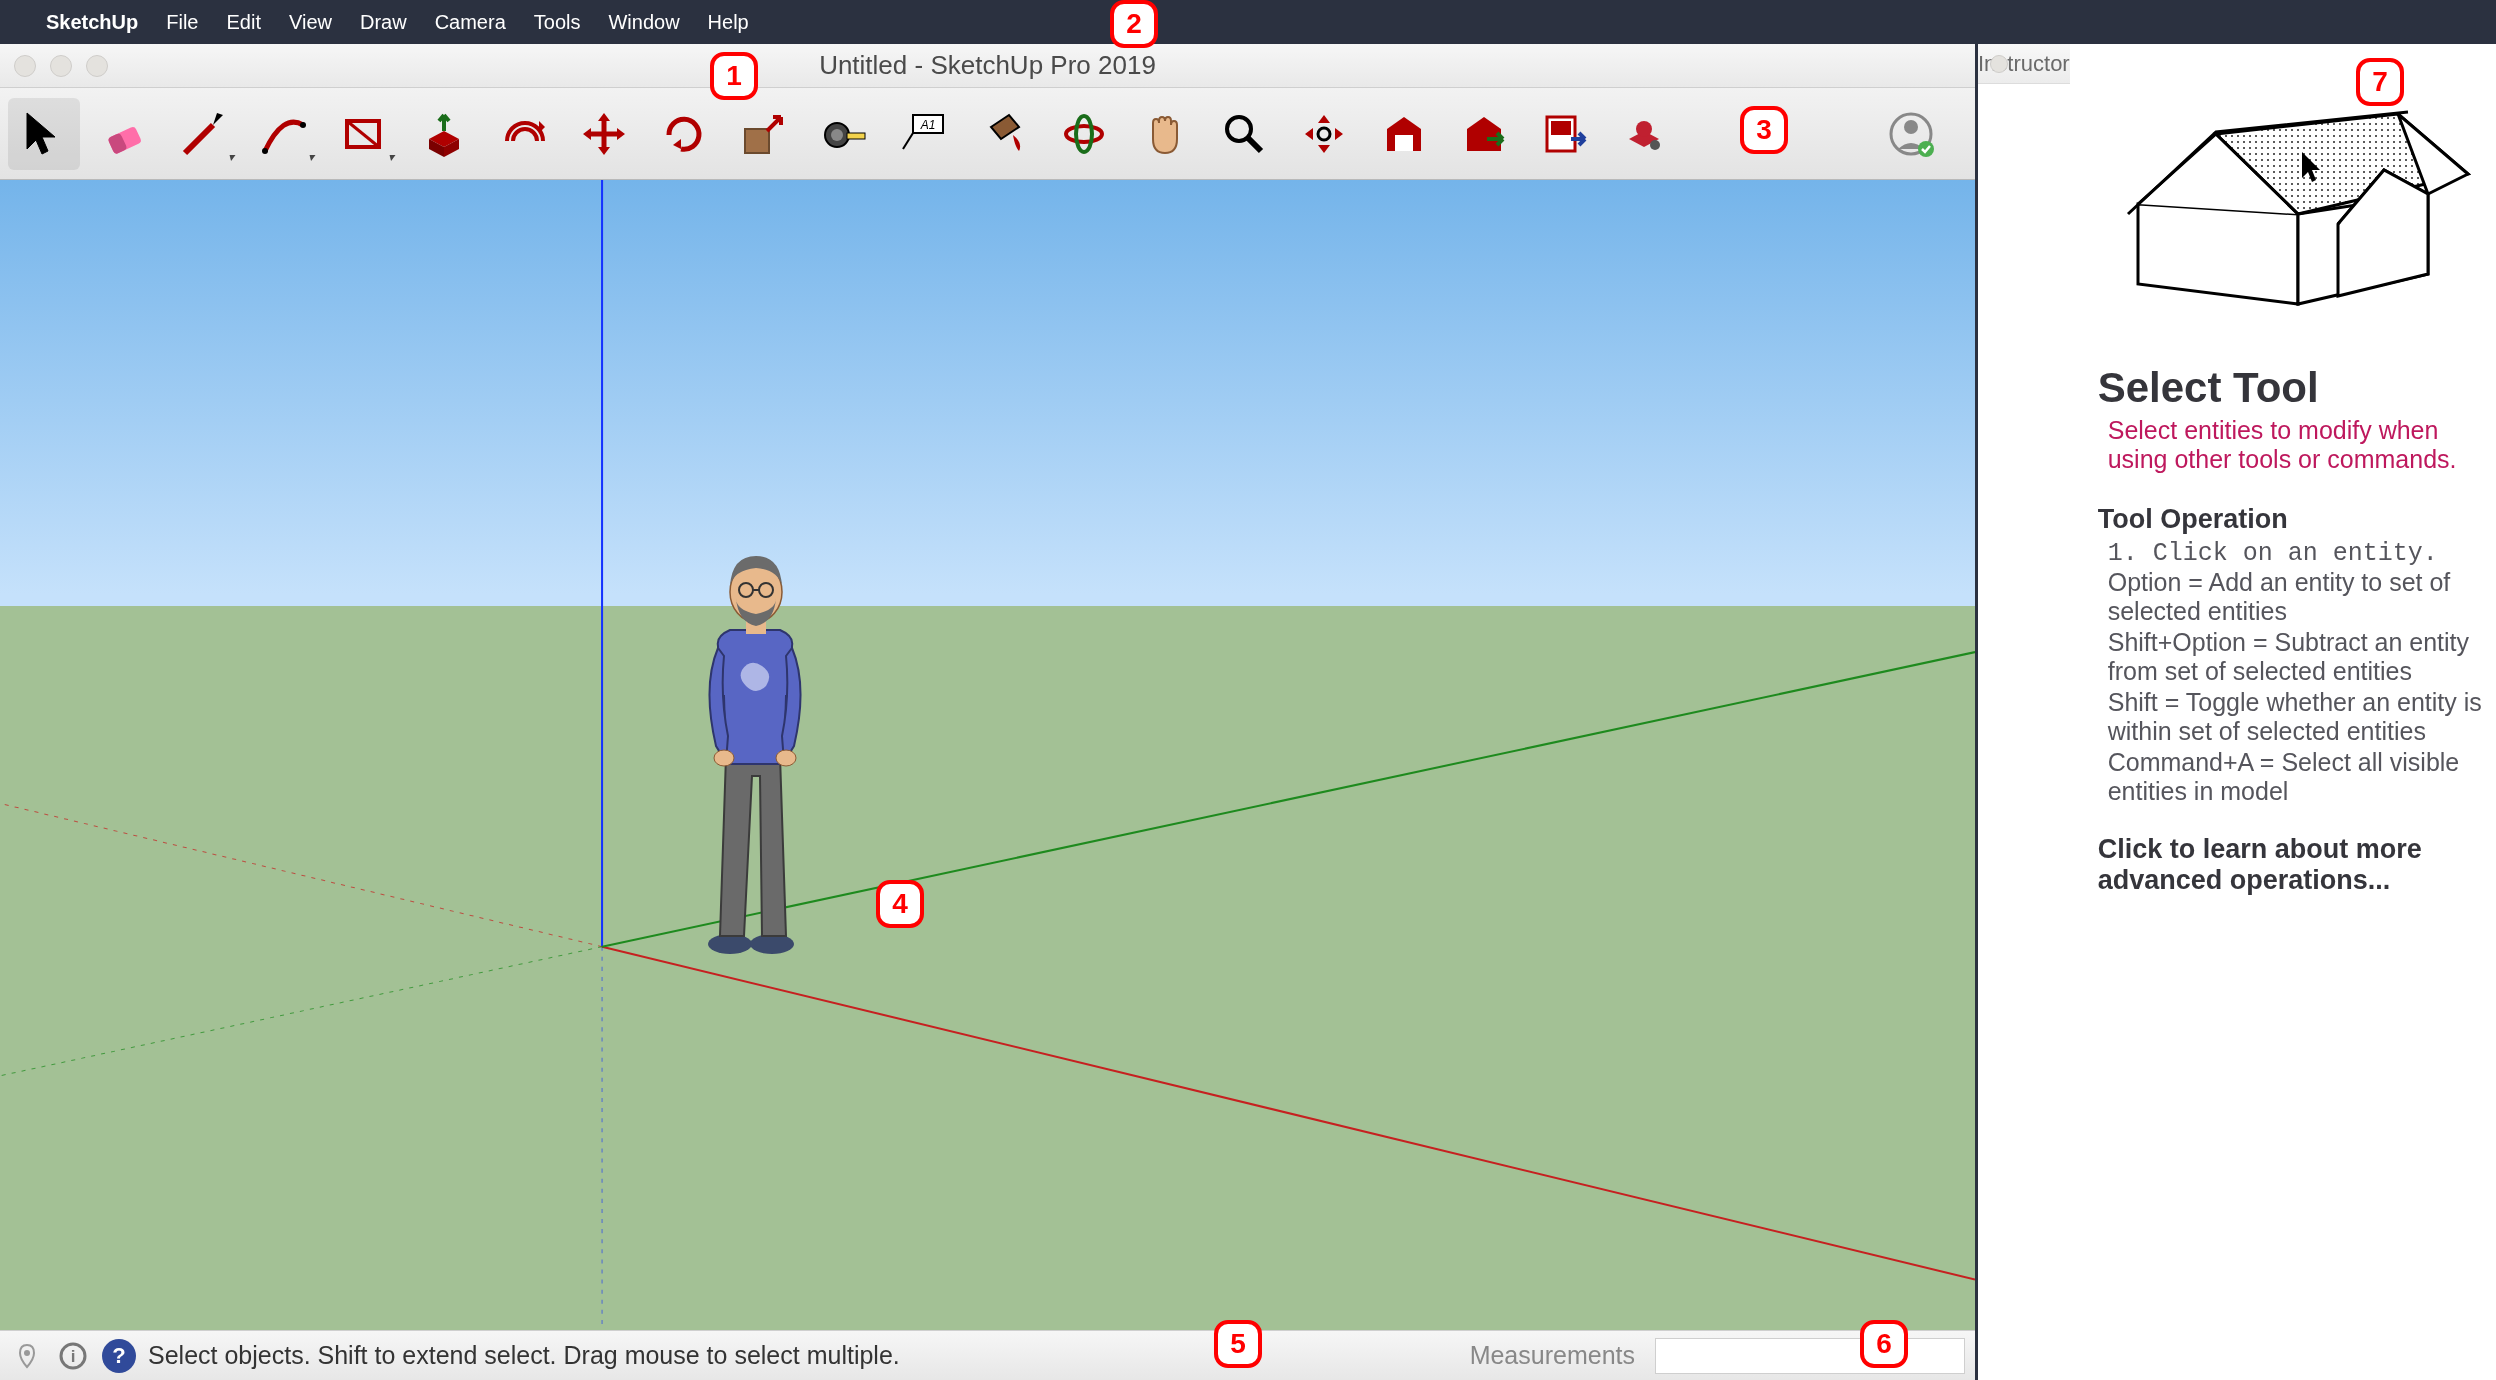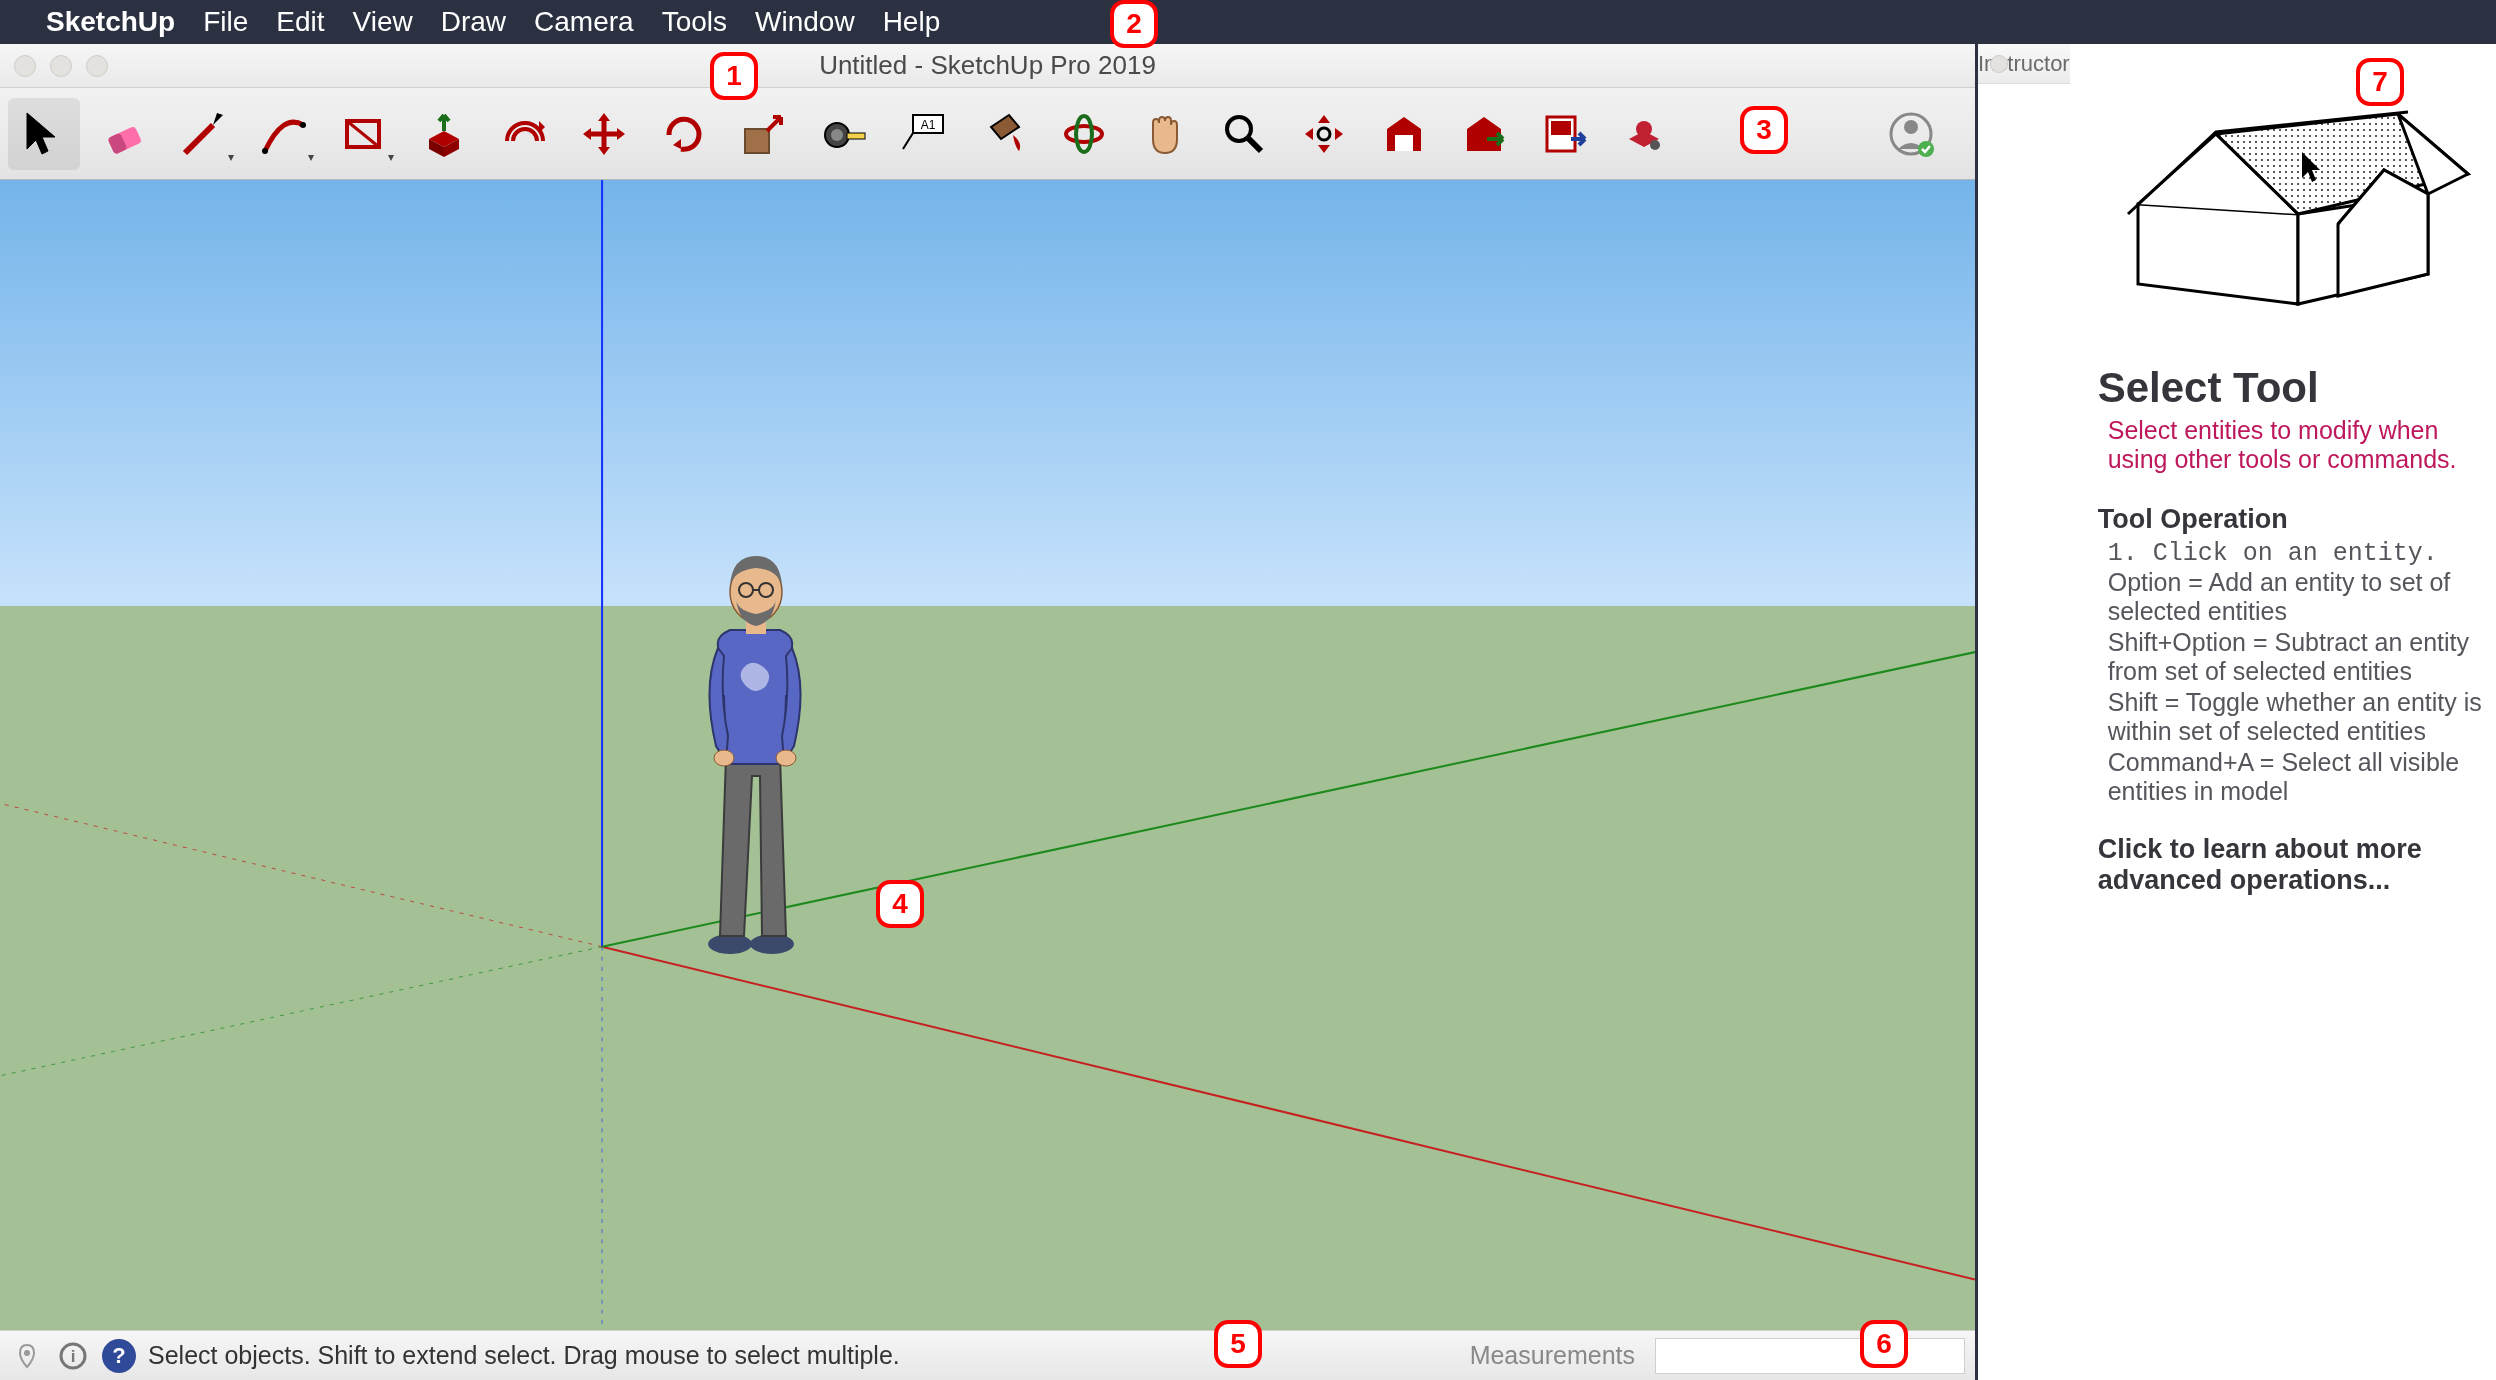--- a/index.html
+++ b/index.html
@@ -1,38 +1,38 @@
 <!DOCTYPE html>
 <html><head>
 <meta charset="utf-8">
 <style>
 * { margin: 0; padding: 0; box-sizing: border-box; font-family: -apple-system, "Helvetica Neue", Helvetica, Arial, sans-serif; }
 html, body { width: 100%; height: 100%; }
 body { background: #fff; color: #000; }
 
 .root { display: flex; flex-direction: column; width: 2496px; height: 1380px; transform-origin: top left; }
 
-.menubar { height: 44px; background: #2b3140; color: #fff; display: flex; align-items: center; padding: 0 18px; gap: 28px; font-size: 28px; }
+.menubar { height: 44px; background: #2b3140; color: #fff; display: flex; align-items: center; padding: 0 18px; gap: 28px; font-size: 20px; }
 .menubar .apple { font-size: 28px; }
 .menubar .appname { font-weight: 700; }
 .menubar .menu-item { cursor: default; }
 
 .callout { position: absolute; width: 48px; height: 48px; border-radius: 14px; background: #ff0000; border: 4px solid #ff0000; color: #fff; font-weight: 800; font-size: 28px; display: flex; align-items: center; justify-content: center; z-index: 5000; }
 .callout-inner { background: #fff; color: #ff0000; width: 100%; height: 100%; border-radius: 10px; display: flex; align-items: center; justify-content: center; }
 
 .workspace { flex: 1; display: flex; position: relative; }
 
 .main-col { flex: 1; display: flex; flex-direction: column; border-right: 3px solid #2b3140; position: relative; }
 
 .titlebar { height: 44px; background: linear-gradient(#f6f6f6, #e9e9e9); border-bottom: 1px solid #cfcfcf; display: flex; align-items: center; justify-content: center; position: relative; color: #4a4a4a; font-size: 26px; }
 .titlebar .trafficlights { position: absolute; left: 14px; top: 50%; transform: translateY(-50%); display: flex; gap: 14px; }
 .titlebar .dot { width: 22px; height: 22px; border-radius: 50%; background: #e4e2de; border: 1px solid #cfcdca; }
 
 .toolbar { height: 92px; background: linear-gradient(#f2f2f2, #e3e3e3); border-bottom: 1px solid #b8b8b8; display: flex; align-items: center; padding: 0 8px; gap: 8px; }
-.toolbar .tbtn { width: 72px; height: 72px; display: flex; align-items: center; justify-content: center; border-radius: 6px; position: relative; }
+.toolbar .tbtn { width: 72px; height: 72px; display: flex; align-items: center; justify-content: center; border-radius: 6px; position: relative; font-style: italic; }
 .toolbar .tbtn.active { background: rgba(0,0,0,0.08); }
 .toolbar .tbtn svg { width: 50px; height: 50px; }
 .toolbar .profile { margin-left: auto; margin-right: 20px; }
 .toolbar .chev { font-size: 12px; color: #444; position: absolute; right: 6px; bottom: 6px; }
 
 .viewport { flex: 1; position: relative; overflow: hidden; }
 .sky { position: absolute; inset: 0; background: linear-gradient(#74b4ea 0%, #c5e1fb 36%, #c5e1fb 37%); }
 .ground { position: absolute; left: 0; right: 0; top: 37%; bottom: 0; background: #a3c195; }
 
 .statusbar { height: 50px; background: linear-gradient(#f6f6f6, #e7e7e7); border-top: 1px solid #cfcfcf; display: flex; align-items: center; padding: 0 10px; font-size: 25px; color: #333; gap: 12px; position: relative; }

